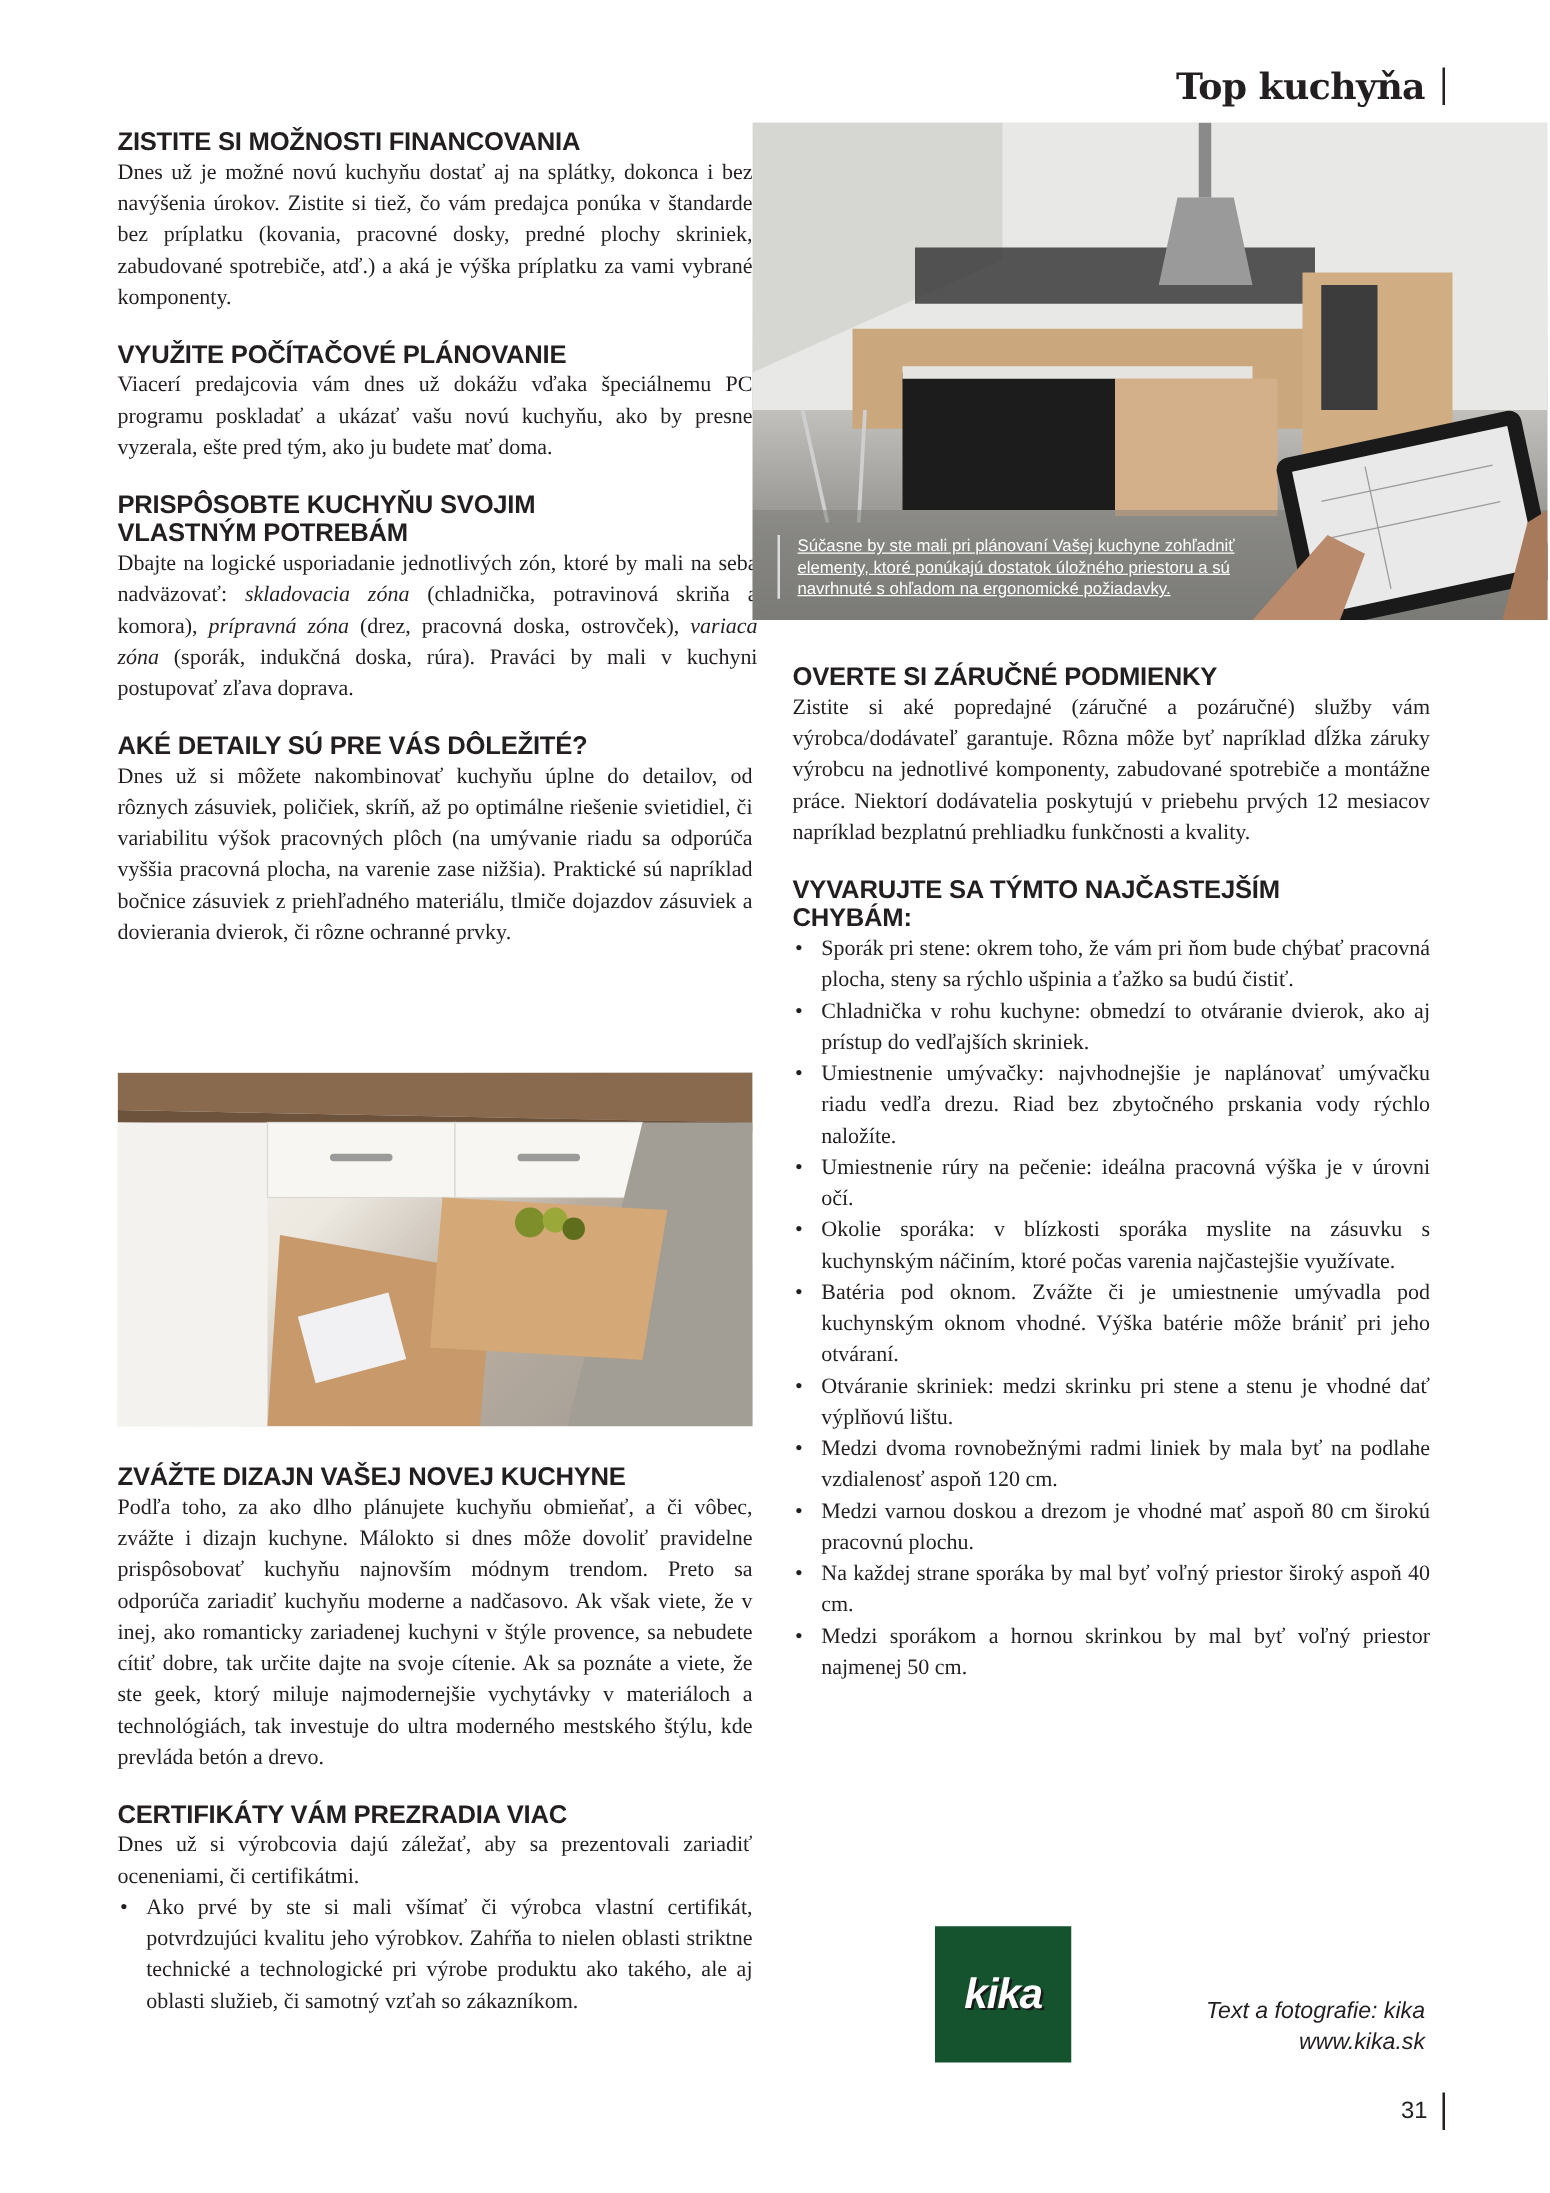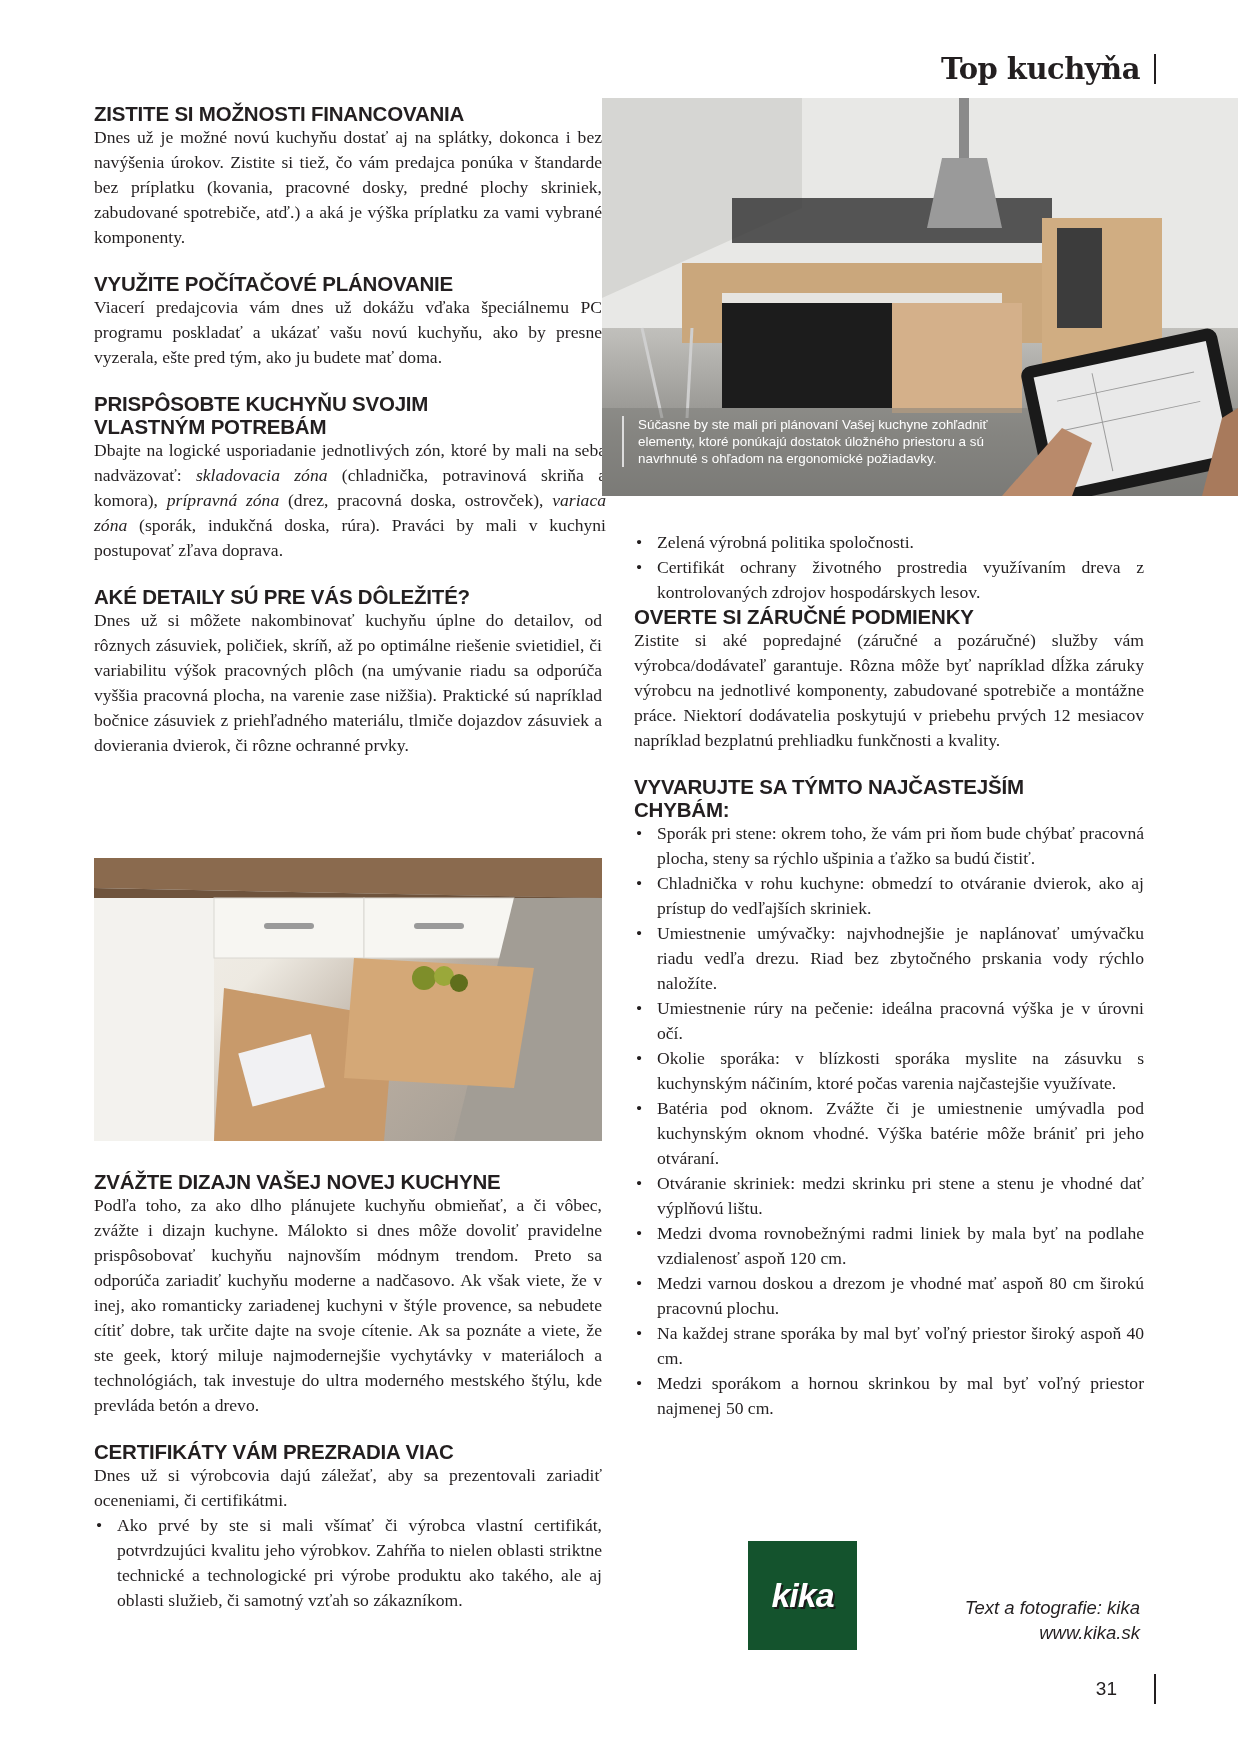--- a/index.html
+++ b/index.html
@@ -13,27 +13,27 @@
   h2{font-family:"Liberation Sans","DejaVu Sans",sans-serif;font-weight:bold;font-size:20.5px;line-height:23px;margin:0;color:#231f20;letter-spacing:-0.2px;}
   p.body{font-family:"Liberation Serif","DejaVu Serif",serif;font-size:17.6px;line-height:25px;margin:0;text-align:justify;color:#231f20;}
   .sec{margin-bottom:22px;}
   ul.bul{list-style:none;margin:0;padding:0;}
   ul.bul li{position:relative;padding-left:23px;font-family:"Liberation Serif","DejaVu Serif",serif;font-size:17.6px;line-height:25px;text-align:justify;}
   ul.bul li::before{content:"•";position:absolute;left:2px;top:0;}
   #photo1{position:absolute;left:602px;top:98px;width:636px;height:398px;overflow:hidden;
     background:linear-gradient(180deg,#e9e9e7 0%,#dcdcda 40%,#bdbcb8 60%,#8e8d89 85%,#7a7976 100%);}
   #photo2{position:absolute;left:94px;top:858px;width:508px;height:283px;overflow:hidden;
     background:linear-gradient(135deg,#f4f3ef 0%,#ede9e1 35%,#b9ada0 60%,#9c9891 100%);}
-  .caption{position:absolute;left:20px;top:318px;border-left:2px solid #ddd;padding-left:14px;
-    font-family:"Liberation Sans","DejaVu Sans",sans-serif;font-size:13.4px;line-height:17px;color:#fff;}
+  .caption{position:absolute;left:20px;top:330px;border-left:2px solid #ddd;padding-left:14px;
+    font-family:"Liberation Sans","DejaVu Sans",sans-serif;font-size:13.4px;line-height:17px;color:#fff;text-decoration:underline;}
   #kika{position:absolute;left:748px;top:1541px;width:109px;height:109px;background:#e31e24;display:flex;align-items:center;justify-content:center;}
   #kika span{font-family:"Liberation Sans","DejaVu Sans",sans-serif;font-weight:bold;font-style:italic;font-size:34px;color:#fff;letter-spacing:-1px;
     text-shadow:2px 2px 0 #1a1a1a;}
   #credit{position:absolute;right:100px;top:1595px;text-align:right;font-family:"Liberation Sans","DejaVu Sans",sans-serif;font-size:18.5px;line-height:25px;color:#231f20;font-style:italic;}
-  #pagenum{position:absolute;right:84px;top:1674px;display:flex;align-items:center;font-family:"Liberation Sans","DejaVu Sans",sans-serif;font-size:19px;gap:25px;}
+  #pagenum{position:absolute;right:84px;top:1674px;display:flex;align-items:center;font-family:"Liberation Sans","DejaVu Sans",sans-serif;font-size:19px;}
   #pagenum .bar{display:inline-block;width:2px;height:30px;background:#231f20;margin-left:12px;}
   i{}
 </style>
 </head>
 <body>
 
 <div id="header">
   <span class="title">Top kuchyňa</span>
   <span class="bar"></span>
 </div>
@@ -113,24 +113,20 @@
       <line x1="460" y1="320" x2="600" y2="320" stroke="#9a9a9a"></line>
       <line x1="500" y1="270" x2="500" y2="370" stroke="#9a9a9a"></line>
     </g>
     <polygon points="400,398 460,330 490,345 470,398" fill="#b98a6b"></polygon>
     <polygon points="600,398 620,320 636,310 636,398" fill="#a87a5c"></polygon>
   </svg>
   <div class="caption" style="width:360px;">Súčasne by ste mali pri plánovaní Vašej kuchyne zohľadniť elementy, ktoré ponúkajú dostatok úložného priestoru a sú navrhnuté s ohľadom na ergonomické požiadavky.</div>
 </div>
 
 <div class="col" id="colR">
-  <ul class="bul sec">
-    <li>Zelená výrobná politika spoločnosti.</li>
-    <li>Certifikát ochrany životného prostredia využívaním dreva z kontrolovaných zdrojov hospodárskych lesov.</li>
-  </ul>
   <div class="sec">
     <h2>OVERTE SI ZÁRUČNÉ PODMIENKY</h2>
     <p class="body">Zistite si aké popredajné (záručné a pozáručné) služby vám výrobca/dodávateľ garantuje. Rôzna môže byť napríklad dĺžka záruky výrobcu na jednotlivé komponenty, zabudované spotrebiče a montážne práce. Niektorí dodávatelia poskytujú v priebehu prvých 12 mesiacov napríklad bezplatnú prehliadku funkčnosti a kvality.</p>
   </div>
   <div class="sec">
     <h2 style="width:440px;">VYVARUJTE SA TÝMTO NAJČASTEJŠÍM CHYBÁM:</h2>
     <ul class="bul">
       <li>Sporák pri stene: okrem toho, že vám pri ňom bude chýbať pracovná plocha, steny sa rýchlo ušpinia a ťažko sa budú čistiť.</li>
       <li>Chladnička v rohu kuchyne: obmedzí to otváranie dvierok, ako aj prístup do vedľajších skriniek.</li>
       <li>Umiestnenie umývačky: najvhodnejšie je naplánovať umývačku riadu vedľa drezu. Riad bez zbytočného prskania vody rýchlo naložíte.</li>

